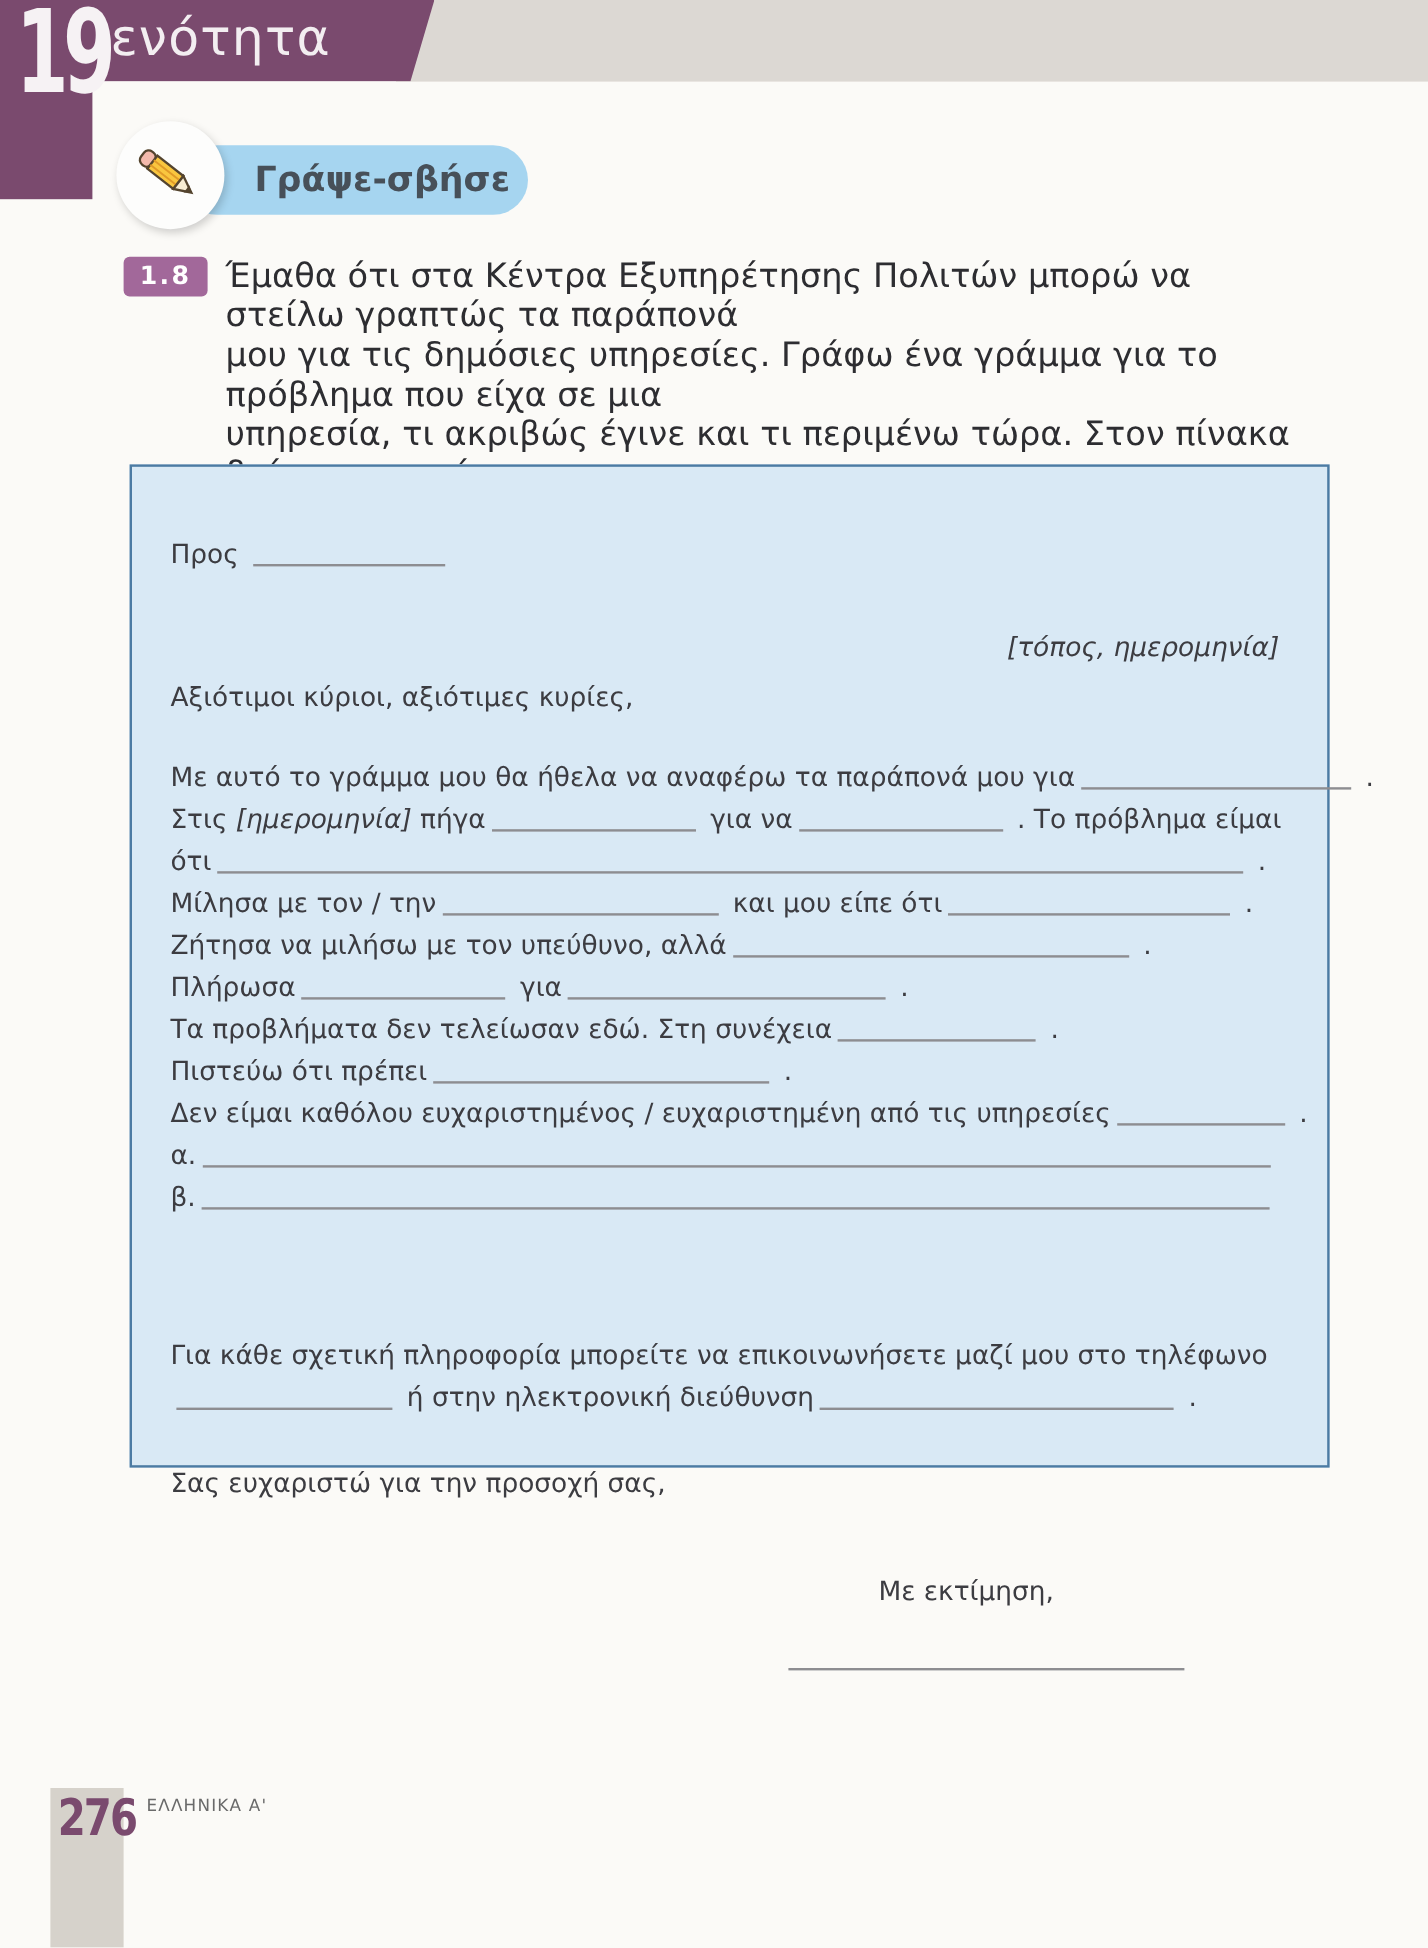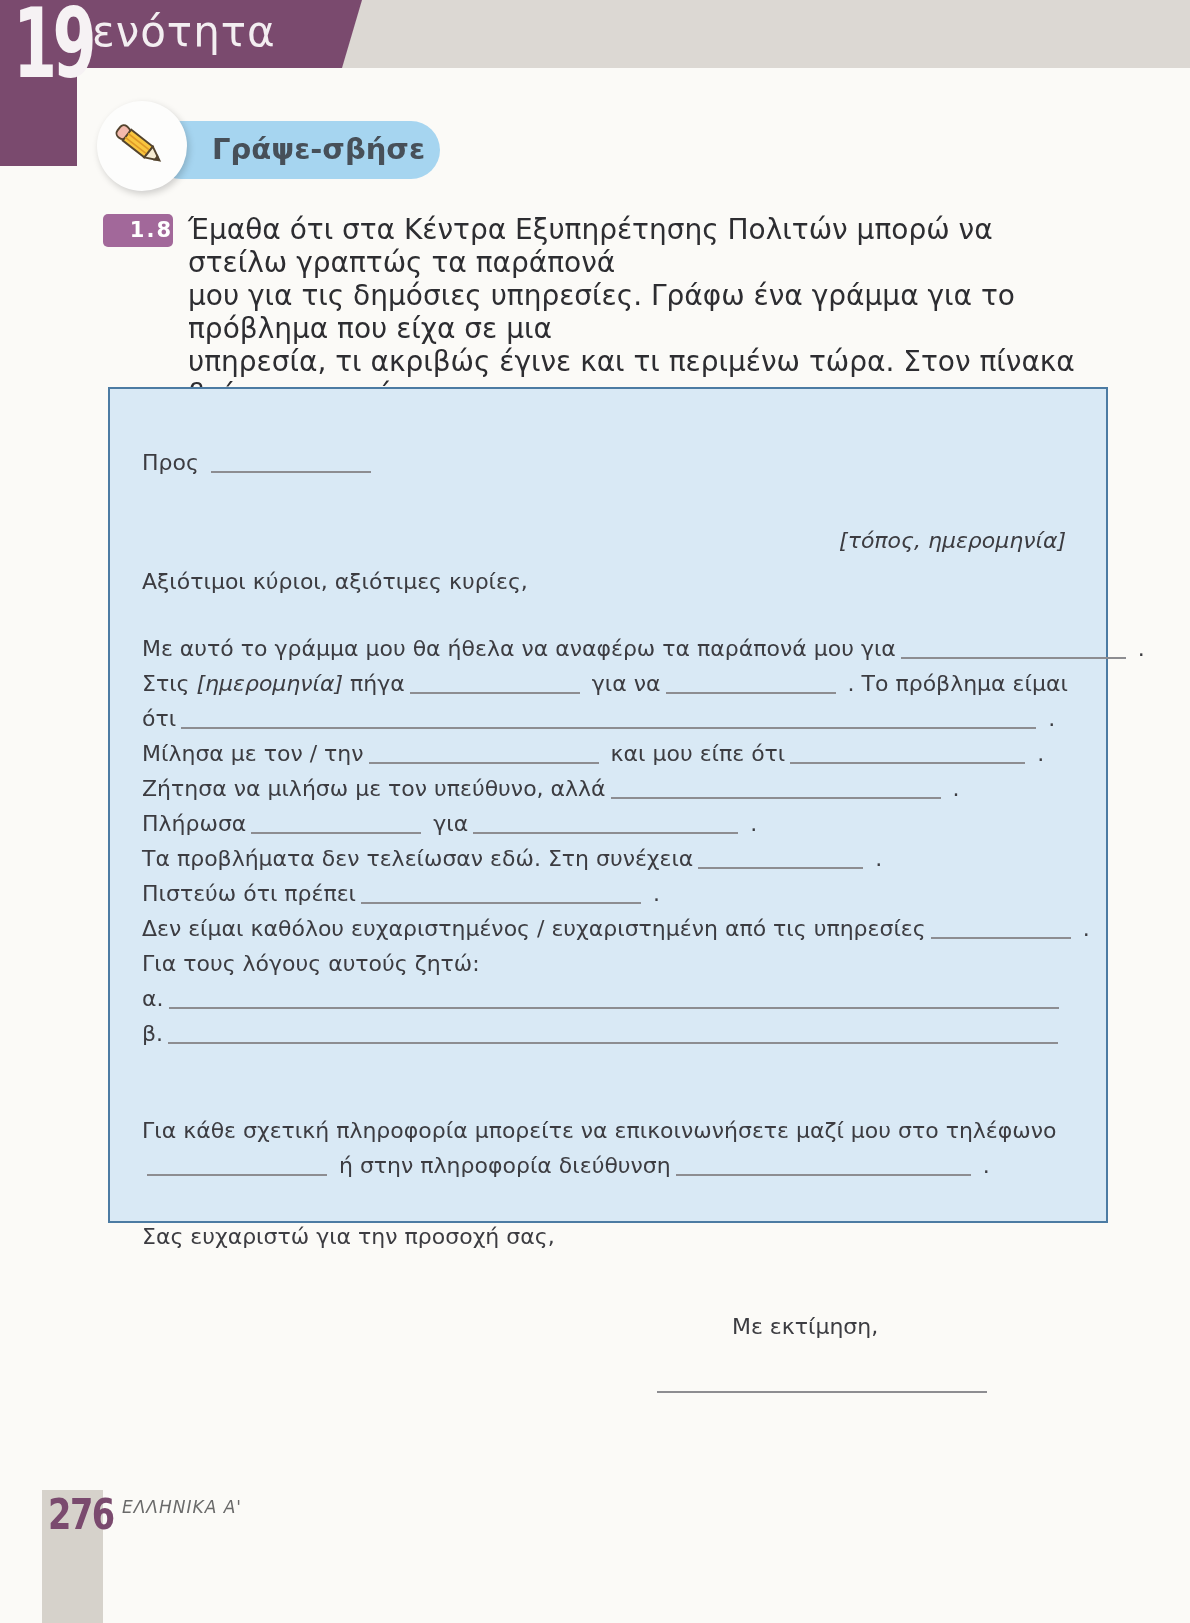--- a/index.html
+++ b/index.html
@@ -48,21 +48,21 @@
     position:absolute; left:97px; top:101px; width:90px; height:90px;
     background:#fdfdfc; border-radius:50%;
     box-shadow:2px 3px 7px rgba(0,0,0,0.18);
   }
   .pencil-circle svg { position:absolute; left:12px; top:12px; }
   
   .exercise-badge {
     position:absolute; left:103px; top:214px; width:70px; height:33px;
     background:var(--badge-purple); border-radius:5px;
     color:#fff; font-weight:bold; font-size:21px;
-    text-align:right; line-height:33px; letter-spacing:2px;
+    text-align:center; line-height:33px; letter-spacing:2px;
   }
   .exercise-instruction {
     position:absolute; left:188px; top:213px; width:910px;
     font-size:28px; line-height:33px; color:#2d2d31; font-weight:500;
   }
   
   .letter-box {
     position:absolute; left:108px; top:387px; width:1000px; height:836px;
     background:var(--box-blue);
     border:2px solid var(--box-border);
@@ -88,21 +88,21 @@
     position:absolute; left:42px; top:1490px; width:61px; height:133px;
     background:var(--strip-gray);
   }
   .page-number {
     position:absolute; left:0; top:0px; width:61px;
     text-align:center; font-size:42px; font-weight:bold;
     color:var(--purple); transform:scaleX(0.8); letter-spacing:-2px;
   }
   .book-title {
     position:absolute; left:122px; top:1497px;
-    font-size:17px; color:#6a6a6a; letter-spacing:1px;font-style:italic;
+    font-size:14px; color:#6a6a6a; letter-spacing:1px;
   }
 </style>
 </head>
 <body>
 
 <div class="band-gray"></div>
 <div class="band-purple"></div>
 <div class="unit-box">
   <div class="unit-number">19</div>
 </div>
@@ -147,27 +147,26 @@
   <div class="blk letter-body">
       <div class="tline"><span>Με αυτό το γράμμα μου θα ήθελα να αναφέρω τα παράπονά μου για</span><span class="blank" style="width: 225px;"></span><span> .</span></div>
       <div class="tline"><span>Στις </span><span class="it">[ημερομηνία]</span><span> πήγα</span><span class="blank" style="width: 170px;"></span><span> για να</span><span class="blank" style="width: 170px;"></span><span> . Το πρόβλημα είμαι</span></div>
       <div class="tline"><span>ότι</span><span class="blank" style="width: 855px;"></span><span> .</span></div>
       <div class="tline"><span>Μίλησα με τον / την</span><span class="blank" style="width: 230px;"></span><span> και μου είπε ότι</span><span class="blank" style="width: 235px;"></span><span> .</span></div>
       <div class="tline"><span>Ζήτησα να μιλήσω με τον υπεύθυνο, αλλά</span><span class="blank" style="width: 330px;"></span><span> .</span></div>
       <div class="tline"><span>Πλήρωσα</span><span class="blank" style="width: 170px;"></span><span> για</span><span class="blank" style="width: 265px;"></span><span> .</span></div>
       <div class="tline"><span>Τα προβλήματα δεν τελείωσαν εδώ. Στη συνέχεια</span><span class="blank" style="width: 165px;"></span><span> .</span></div>
       <div class="tline"><span>Πιστεύω ότι πρέπει</span><span class="blank" style="width: 280px;"></span><span> .</span></div>
       <div class="tline"><span>Δεν είμαι καθόλου ευχαριστημένος / ευχαριστημένη από τις υπηρεσίες</span><span class="blank" style="width: 140px;"></span><span> .</span></div>
-      <div class="tline"><span>Για τους λόγους αυτούς ζητώ:</span></div>
       <div class="tline"><span>α.</span><span class="blank" style="width: 890px;"></span></div>
       <div class="tline"><span>β.</span><span class="blank" style="width: 890px;"></span></div>
     </div>
   <div class="blk contact">
       <div class="tline"><span>Για κάθε σχετική πληροφορία μπορείτε να επικοινωνήσετε μαζί μου στο τηλέφωνο</span></div>
-      <div class="tline"><span class="blank" style="width: 180px;"></span><span> ή στην πληροφορία διεύθυνση</span><span class="blank" style="width: 295px;"></span><span> .</span></div>
+      <div class="tline"><span class="blank" style="width: 180px;"></span><span> ή στην ηλεκτρονική διεύθυνση</span><span class="blank" style="width: 295px;"></span><span> .</span></div>
     </div>
   <div class="blk thanks">
       <div class="tline"><span>Σας ευχαριστώ για την προσοχή σας,</span></div>
     </div>
   <div class="blk closing">
       <div class="tline"><span>Με εκτίμηση,</span></div>
     </div>
   <div class="blk signature">
       <div class="tline"><span class="blank" style="width: 330px;"></span></div>
     </div>

